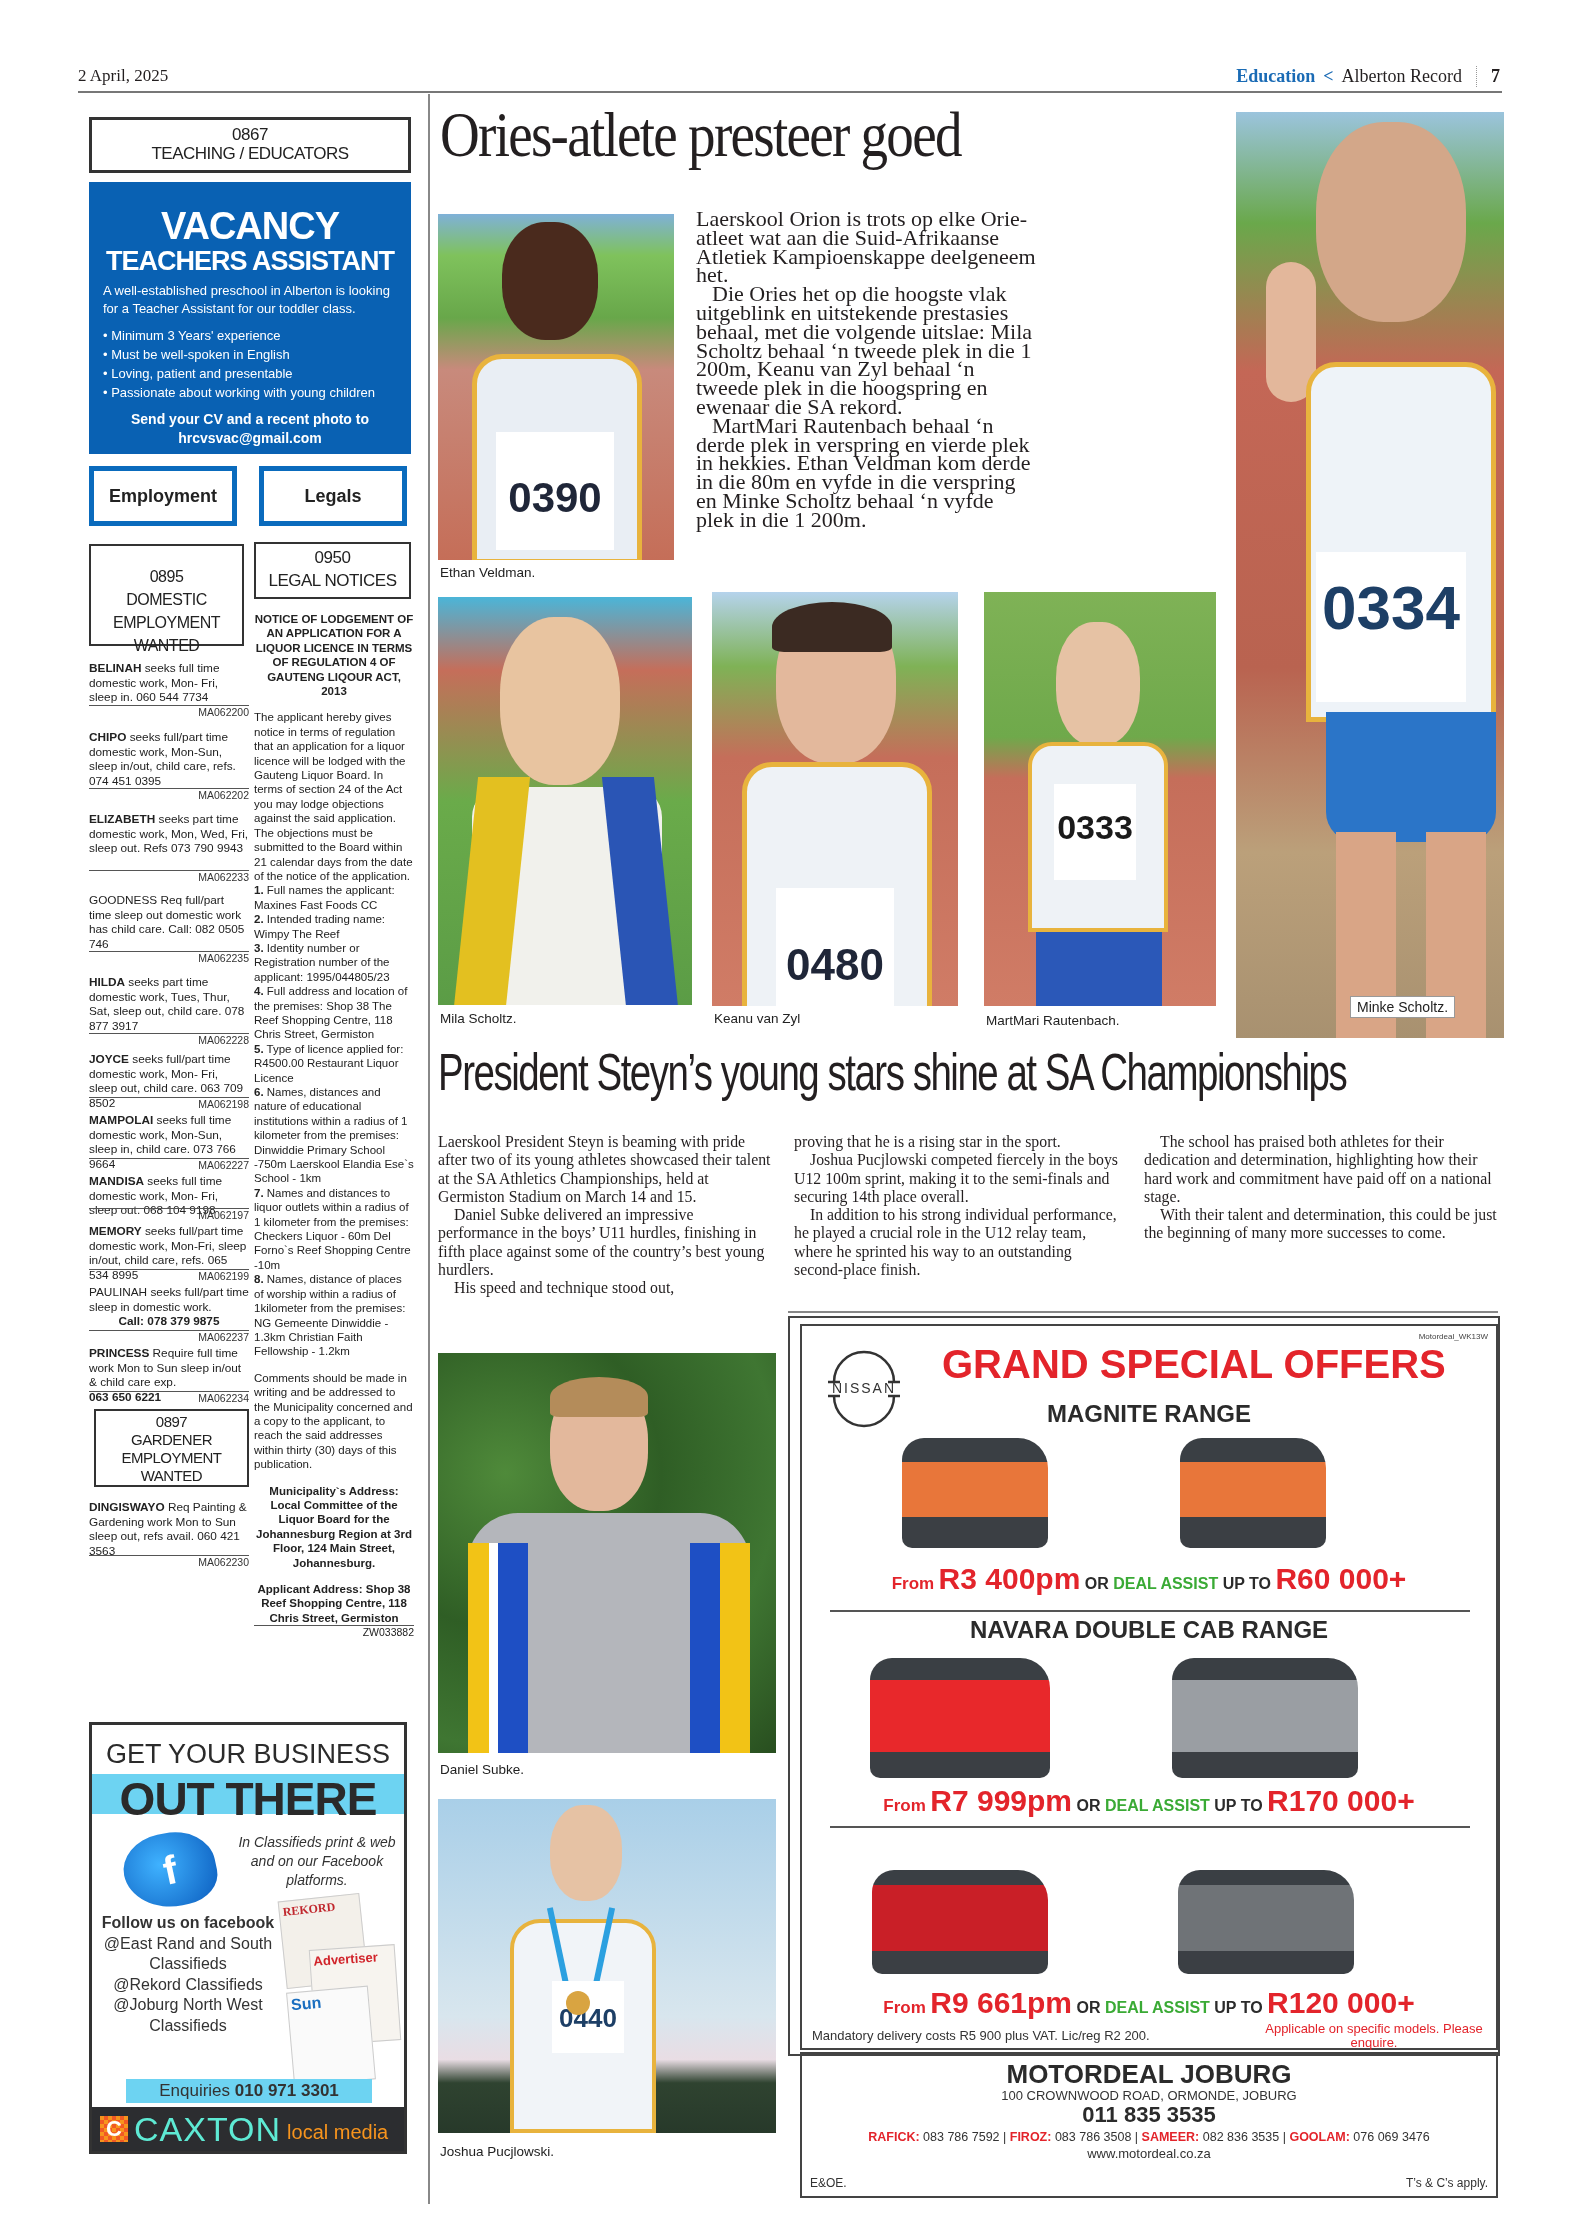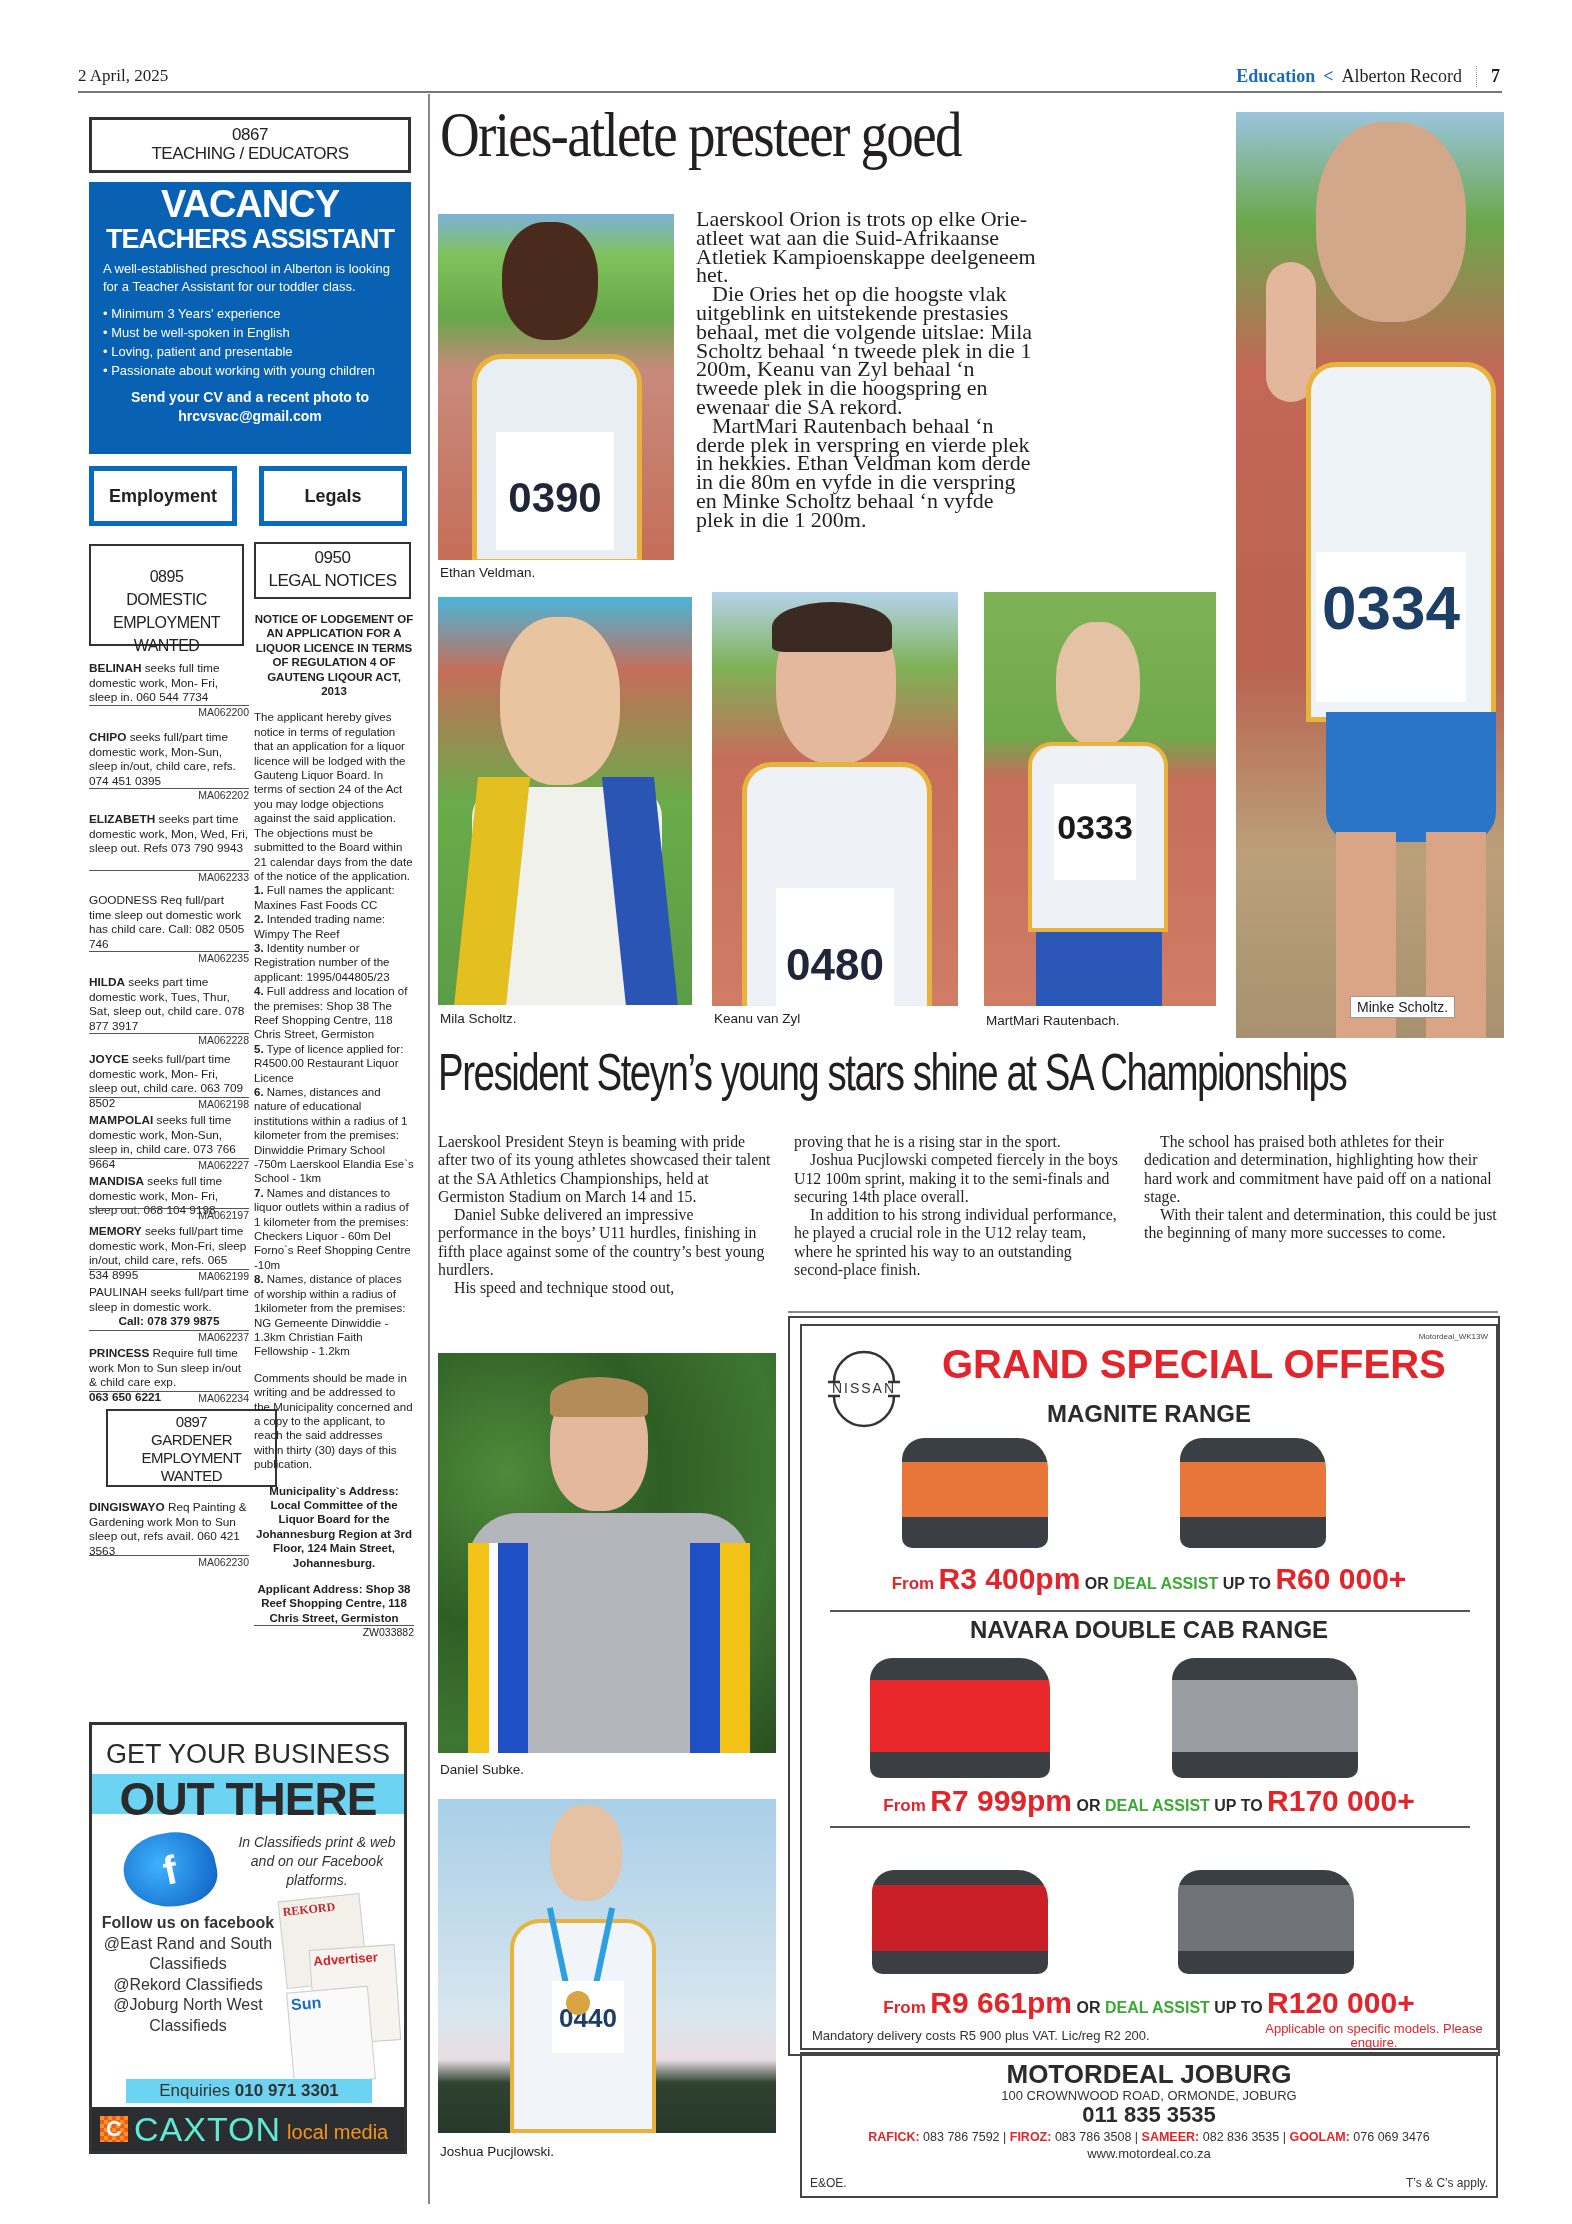--- a/index.html
+++ b/index.html
@@ -10,21 +10,21 @@
 
 #hdr-date{left:78px;top:66px;font-size:17px}
 #hdr-rule{left:78px;top:91px;width:1424px;height:2px;background:#777}
 #hdr-right{right:72px;top:66px;font-size:18px;display:flex;align-items:center;gap:8px}
 #hdr-right .sec{color:#1a6bb5;font-weight:bold}
 #hdr-right .pg{font-weight:bold;border-left:1px dotted #999;padding-left:14px;margin-left:6px}
 #col-rule{left:428px;top:94px;width:2px;height:2110px;background:#888}
 .catbox-wrap{position:absolute}
 .catbox-wrap .inner{border:2px solid #333;text-align:center;font-weight:normal;line-height:1.12;color:#222;letter-spacing:-0.5px}
 
-#vac{left:89px;top:182px;width:322px;height:272px;background:#0961b3;color:#fff;padding:2px 14px}
+#vac{left:89px;top:182px;width:322px;height:272px;background:#0961b3;color:#fff;padding:24px 14px}
 #vac .t1{font-size:38px;font-weight:bold;text-align:center;line-height:40px;letter-spacing:-1px}
 #vac .t2{font-size:27px;font-weight:bold;text-align:center;line-height:30px;letter-spacing:-1px}
 #vac .desc{font-size:13px;line-height:18px;margin-top:6px}
 #vac ul{list-style:none;font-size:13px;line-height:19px;margin-top:8px}
 #vac ul li:before{content:"• ";}
 #vac .send{font-size:14px;font-weight:bold;text-align:center;line-height:19px;margin-top:8px}
 .navbtn{position:absolute;top:466px;width:148px;height:60px;border:5px solid #0a6bbd;display:flex;align-items:center;justify-content:center;font-size:18px;font-weight:bold;color:#222;background:#fff}
 
 .ad{position:absolute;font-size:11.8px;line-height:14.5px;color:#222;width:160px}
 .ad b{font-weight:bold}
@@ -145,21 +145,21 @@
 
 <div class="ad" style="left:89px;top:1224px"><b>MEMORY</b><span> seeks full/part time domestic work, Mon-Fri, sleep in/out, child care, refs. 065 534 8995</span></div>
 <div class="adref" style="left:89px;top:1269px">MA062199</div>
 
 <div class="ad" style="left:89px;top:1285px"><span>PAULINAH</span><span> seeks full/part time sleep in domestic work.</span><div style="text-align:center;font-weight:bold">Call: 078 379 9875</div></div>
 <div class="adref" style="left:89px;top:1330px">MA062237</div>
 
 <div class="ad" style="left:89px;top:1346px"><b>PRINCESS</b><span> Require full time work Mon to Sun sleep in/out &amp; child care exp.</span><div style="font-weight:bold">063 650 6221</div></div>
 <div class="adref" style="left:89px;top:1391px">MA062234</div>
 
-<div class="catbox-wrap" style="left:106px;top:1409px;width:171px;height:78px">
+<div class="catbox-wrap" style="left:94px;top:1409px;width:155px;height:78px">
   <div class="inner" style="height:78px;padding-top:2px;font-size:15px;line-height:18px">
     <div>0897</div>
     <div>GARDENER</div>
     <div>EMPLOYMENT</div>
     <div>WANTED</div>
   </div>
 </div>
 <div class="ad" style="left:89px;top:1500px"><b>DINGISWAYO</b><span> Req Painting &amp; Gardening work Mon to Sun sleep out, refs avail. 060 421 3563</span></div>
 <div class="adref" style="left:89px;top:1555px">MA062230</div>
 

